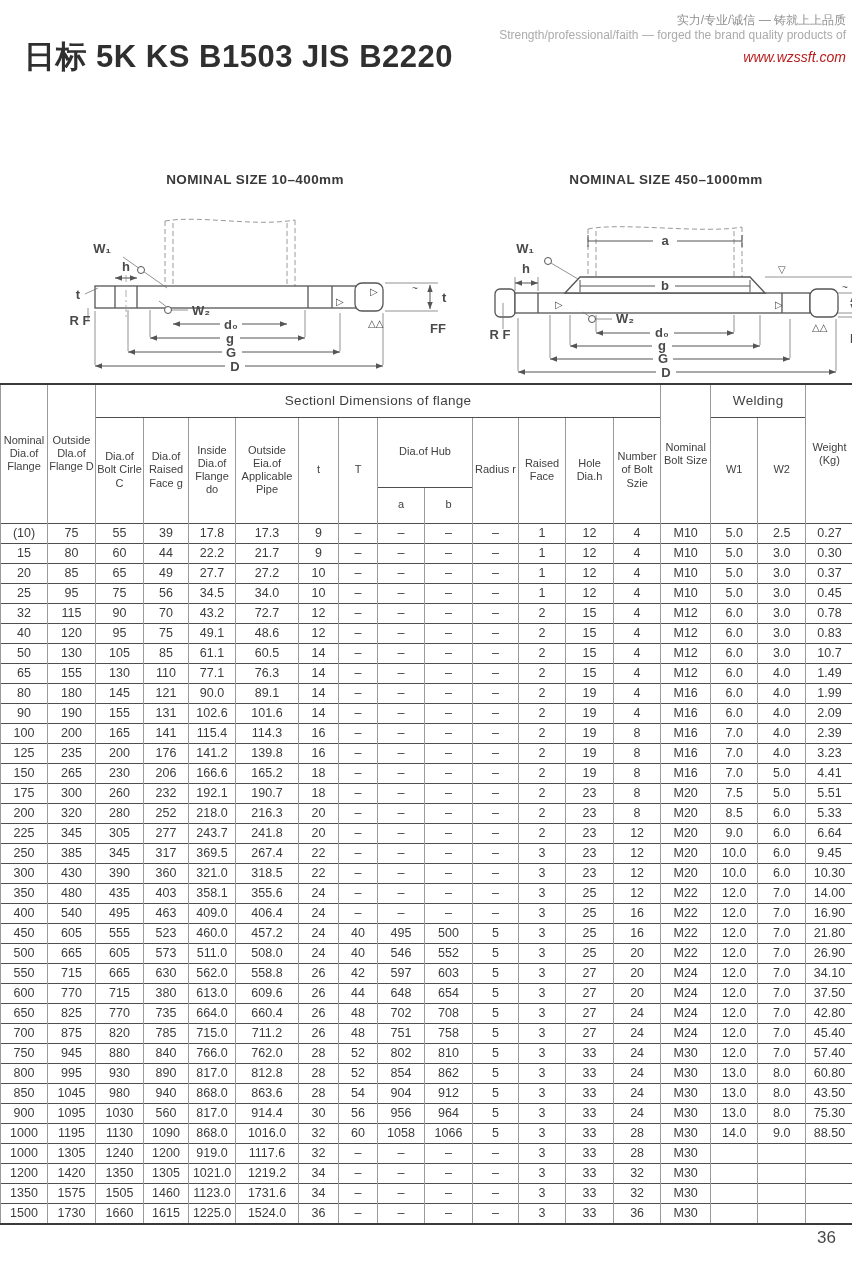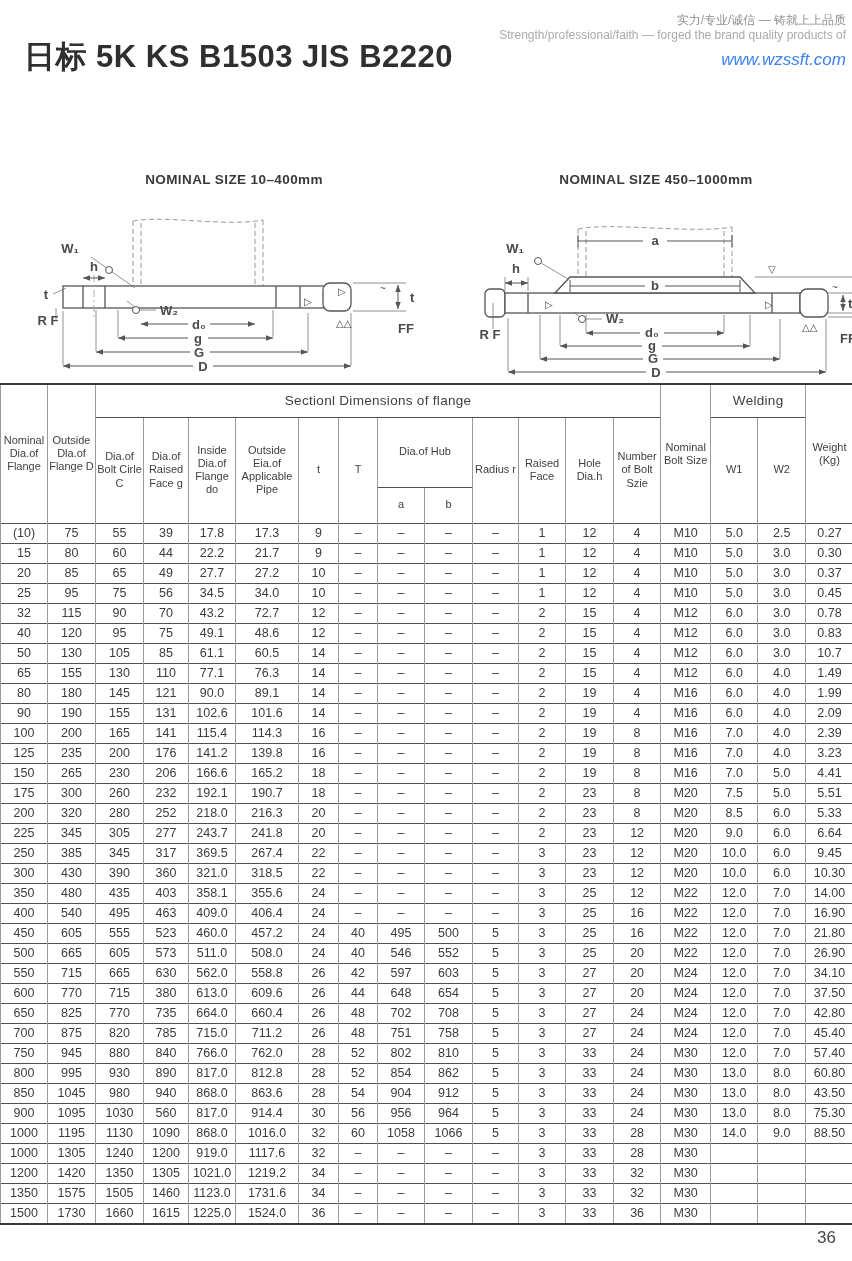--- a/index.html
+++ b/index.html
@@ -2,27 +2,27 @@
 <html><head>
 <meta charset="utf-8">
 <style>
   html,body{margin:0;padding:0;background:#fff;}
   .page{position:relative;width:852px;height:1261px;background:#fff;overflow:hidden;
         font-family:"Liberation Sans","DejaVu Sans",sans-serif;color:#3f3f3f;}
   
   .brand{position:absolute;top:13px;right:6px;text-align:right;line-height:1.25;}
   .brand-zh{font-size:12px;color:#8f8f8f;}
   .brand-en{font-size:12px;color:#ababab;}
-  .brand-site{font-size:17px;color:#3b82f6;font-style:italic;margin-top:6px;}
+  .brand-site{font-size:14px;color:#b91c1c;font-style:italic;margin-top:6px;}
   
   .title{position:absolute;top:36px;left:8px;font-size:31px;font-weight:600;color:#2f2f2f;letter-spacing:.5px;margin-left:16px;}
   
   .diagrams{position:absolute;top:172px;left:0;width:852px;display:flex;}
   .diagram{position:relative;}
-  .diagram.left{width:452px;padding-left:8px;}
+  .diagram.left{width:452px;padding-left:8px;margin-left:32px;}
   .diagram.right{width:392px;}
   .caption{text-align:center;font-size:13.5px;font-weight:bold;color:#3a3a3a;letter-spacing:.4px;margin-bottom:4px;}
   svg text{font-family:"Liberation Sans","DejaVu Sans",sans-serif;font-weight:bold;font-size:13px;fill:#4a4a4a;}
   svg text.sym{font-weight:normal;font-size:10px;}
   
   table.spec{position:absolute;top:383px;left:0;width:852px;border-collapse:collapse;table-layout:fixed;
              border-top:2px solid #3a3a3a;border-bottom:2px solid #3a3a3a;border-left:1px solid #8b8b8b;}
   table.spec th,table.spec td{border-left:1px solid #9a9a9a;border-top:1px solid #4f4f4f;
              text-align:center;vertical-align:middle;padding:0 1px;overflow:hidden;}
   table.spec th{font-weight:normal;font-size:11px;line-height:1.2;color:#3f3f3f;}

